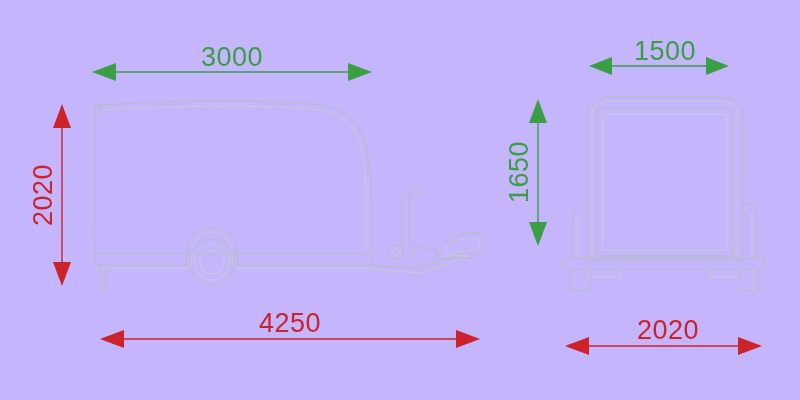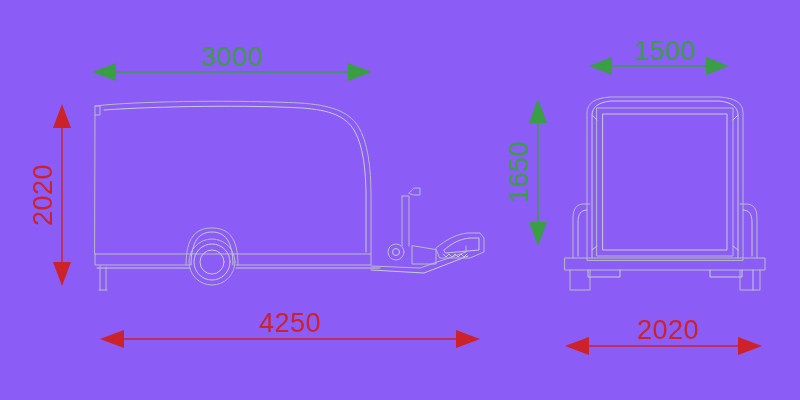--- a/index.html
+++ b/index.html
@@ -10,21 +10,21 @@
   body {
     width: 800px;
     height: 400px;
     font-family: "Liberation Sans", sans-serif;
     overflow: hidden;
   }
   #drawing-root {
     position: relative;
     width: 800px;
     height: 400px;
-    background: #8b5cf6;
+    background: #c4b5fd;
   }
   svg.canvas {
     display: block;
     width: 800px;
     height: 400px;
   }
   .dim-label {
     font-family: "Liberation Sans", sans-serif;
     font-size: 27px;
     font-weight: 400;

